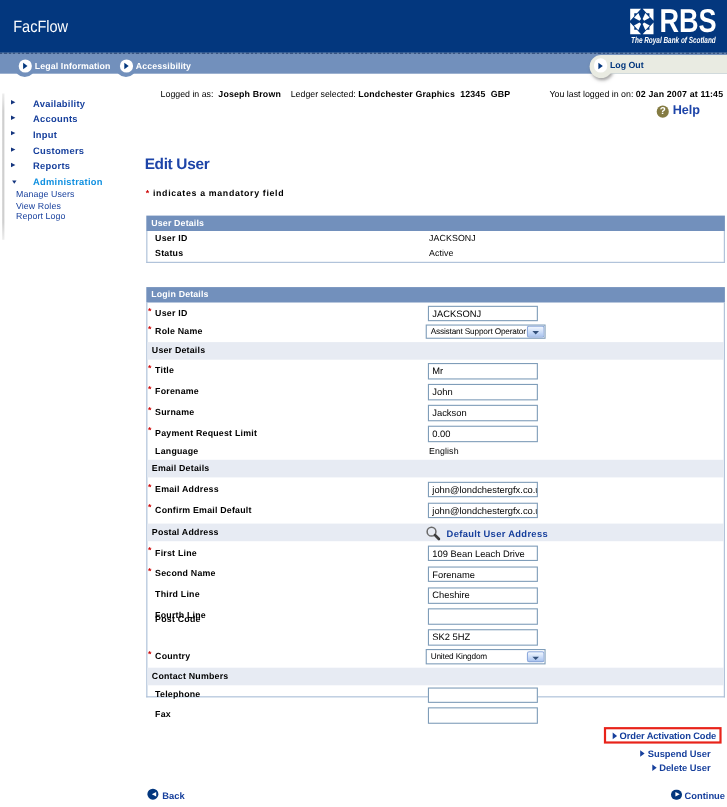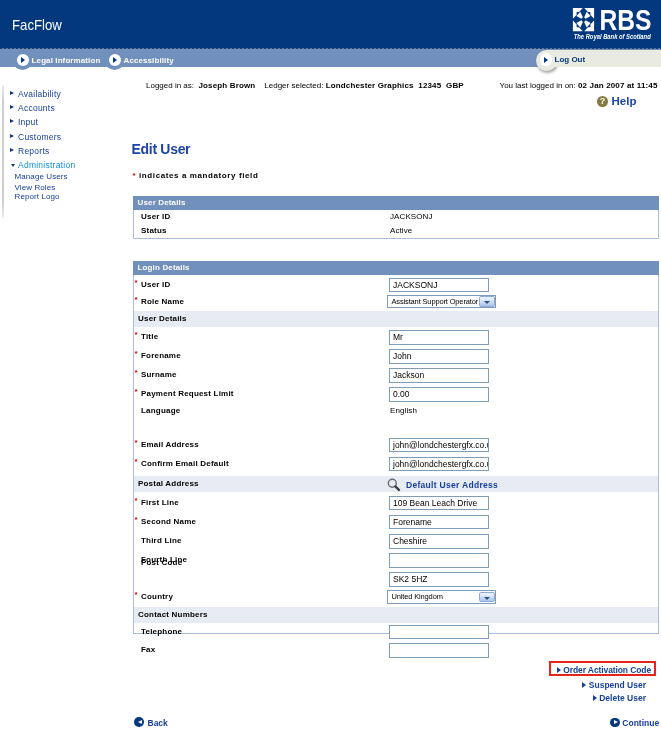--- a/index.html
+++ b/index.html
@@ -17,21 +17,21 @@
   .tri-r { width:0; height:0; border-left:4.2px solid #03377e;
     border-top:3px solid transparent; border-bottom:3px solid transparent; }
   .navtxt { color:#fff; font-weight:bold; font-size:8px; letter-spacing:0.1px; }
   #tabcir { left:536px; top:49.5px; width:21px; height:21px; border-radius:50%;
     background:#e9ebe2; box-shadow:1px 2px 3px rgba(90,90,90,.55); }
   #tabrect { left:546px; top:50px; width:115px; height:17px; background:#e9ebe2; }
   #logouttxt { left:554.5px; top:54.5px; color:#03377e; font-weight:bold; font-size:8px; letter-spacing:0px; }
   
   #sideline { left:2px; top:85px; width:2px; height:133px;
     background:linear-gradient(#ededed,#cfcfcf 12%,#cfcfcf 88%,#ededed); }
-  .mi { color:#163f9c; font-weight:normal; font-size:8.5px; letter-spacing:0.25px; }
+  .mi { color:#163f9c; font-weight:bold; font-size:8.5px; letter-spacing:0.25px;margin-left:12px; }
   .mtri { width:0; height:0; border-left:4.5px solid #14357e;
     border-top:2.8px solid transparent; border-bottom:2.8px solid transparent; }
   .mtrid { width:0; height:0; border-top:3.5px solid #14357e;
     border-left:2.6px solid transparent; border-right:2.6px solid transparent; }
   .msub { color:#163f9c; font-size:8px; letter-spacing:0.1px; }
   
   .info { font-size:8px; color:#000; letter-spacing:0px; }
   .info b { letter-spacing:0.15px; }
   #help-c { left:597px; top:95.8px; width:11.2px; height:11.2px; border-radius:50%;
     background:#847b42; color:#fff; font-weight:bold; font-size:9px; text-align:center; line-height:11.5px; }
@@ -157,20 +157,21 @@
     <div class="lab" style="top:88px">Forename</div>
   <div class="ipt" style="top:88px">John</div>
   <span class="star" style="top:107px">*</span>
     <div class="lab" style="top:107px">Surname</div>
   <div class="ipt" style="top:107px">Jackson</div>
   <span class="star" style="top:126.3px">*</span>
     <div class="lab" style="top:126.3px">Payment Request Limit</div>
   <div class="ipt" style="top:126.3px">0.00</div>
   <div class="lab" style="top:143px">Language</div>
     <div class="val" style="top:143px">English</div>
+  <div class="sh" style="top:156.9px">Email Details</div>
   <span class="star" style="top:176.8px">*</span>
     <div class="lab" style="top:176.8px">Email Address</div>
   <div class="ipt" style="top:176.8px">john@londchestergfx.co.uk</div>
   <span class="star" style="top:195.9px">*</span>
     <div class="lab" style="top:195.9px">Confirm Email Default</div>
   <div class="ipt" style="top:195.9px">john@londchestergfx.co.uk</div>
   <div class="sh" style="top:215.3px">Postal Address</div>
   <svg class="abs" style="left:253.5px;top:217px" width="15" height="15" viewBox="0 0 15 15">
     <circle cx="5.3" cy="5.3" r="4" fill="none" stroke="#6a6a6a" stroke-width="1.4"></circle>
     <line x1="8.4" y1="8.4" x2="12" y2="12" stroke="#3c3c3c" stroke-width="2.4" stroke-linecap="round"></line>

